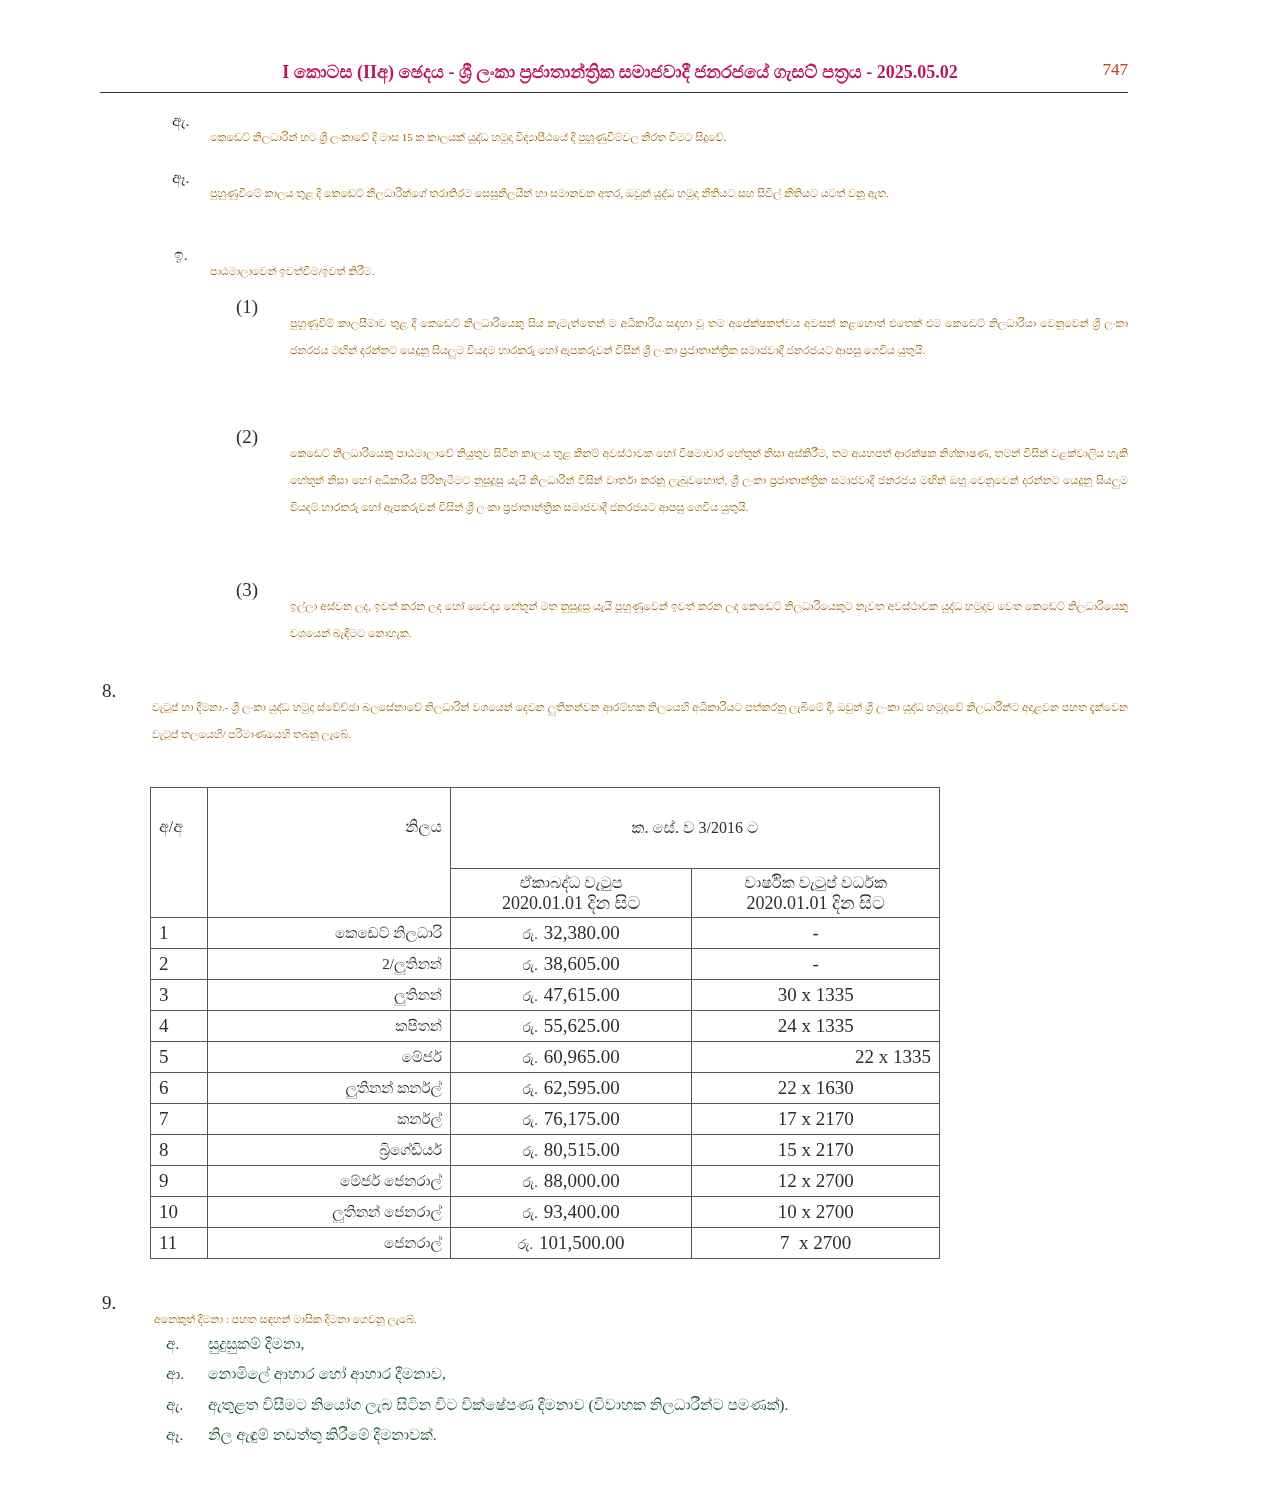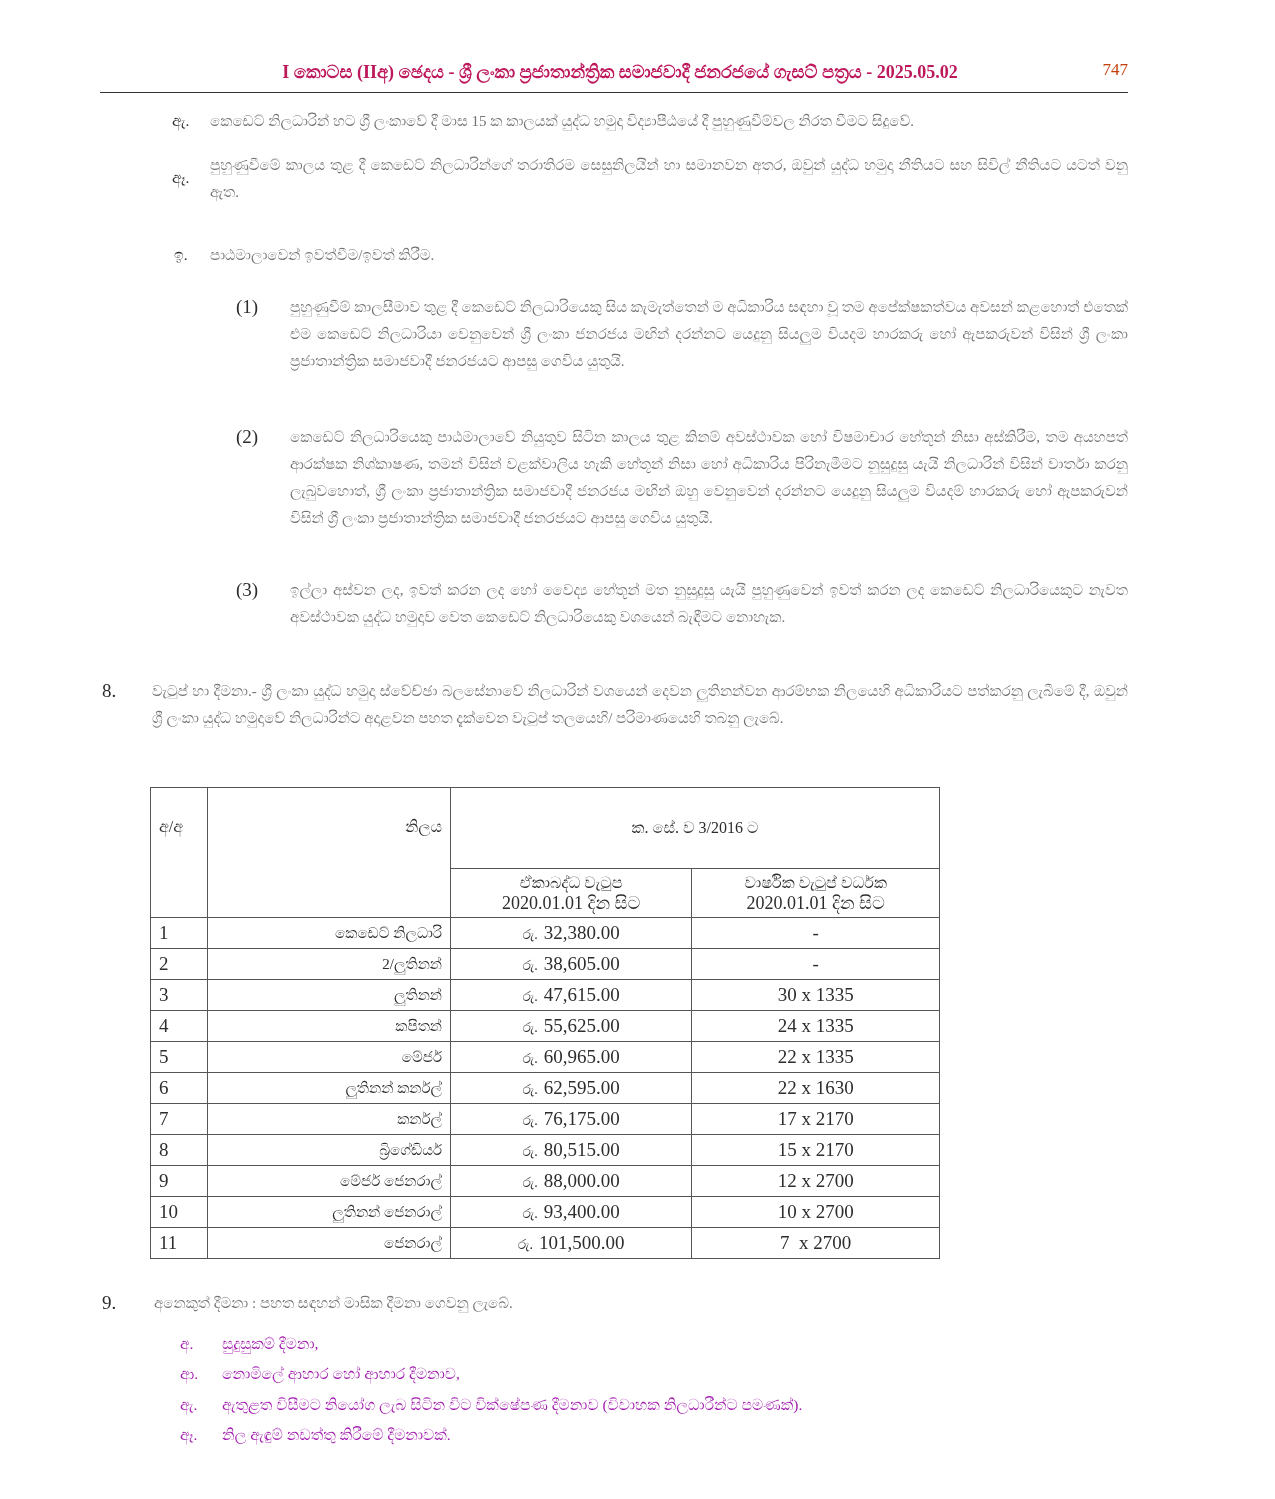--- a/index.html
+++ b/index.html
@@ -10,56 +10,56 @@
     }
     .header {
       position: absolute; left: 100px; top: 56px; width: 1028px; height: 36px;
       border-bottom: 1.5px solid #333;
     }
     .header-title {
       position: absolute; left: 140px; top: 6px; width: 760px; text-align: center;
       font-size: 18px; font-weight: bold; color: #be185d;
     }
     .page-num { position: absolute; right: 0; top: 4px; font-size: 17px; color: #c2410c; }
-    .para { position: absolute; font-size: 15px; line-height: 27px; color: #737373; }
+    .para { position: absolute; font-size: 11px; line-height: 27px; color: #a16207; margin-top: 16px; }
     .marker { position: absolute; font-size: 15.5px; color: #2d2d2d; }
     .sub-marker { position: absolute; font-size: 19px; color: #2d2d2d; }
     .just { text-align: justify; }
     table.salary {
       position: absolute; left: 150px; top: 787px; width: 790px;
       border-collapse: collapse; font-size: 19px; color: #2d2d2d;
     }
     table.salary td, table.salary th {
       border: 1.5px solid #555; font-weight: normal; padding: 0 8px;
     }
     table.salary th { font-size: 16px; }
     .c-no { width: 40px; text-align: left; }
     .c-rank { width: 226px; text-align: right; font-size: 15px; }
     .c-pay { text-align: center; }
     .c-inc { text-align: center; }
     .hdr-top th { height: 80px; }
     .hdr-bottom th { height: 48px; line-height: 21px; }
     tbody tr td { height: 30px; }
     .rs { font-size: 14px; margin-right: 6px; }
-    .list9 { position: absolute; left: 180px; font-size: 15.5px; color: #a21caf; }
+    .list9 { position: absolute; left: 166px; font-size: 15.5px; color: #14532d; }
     .list9 .m { display: inline-block; width: 42px; }
   </style>
 </head>
 <body>
 
 <div class="header">
   <div class="header-title">I කොටස (IIඅ) ඡෙදය - ශ්‍රී ලංකා ප්‍රජාතාන්ත්‍රික සමාජවාදී ජනරජයේ ගැසට් පත්‍රය -  2025.05.02</div>
   <div class="page-num">747</div>
 </div>
 
 <div class="marker" style="left:172px; top:112px;">ඇ.</div>
 <div class="para" style="left:210px; top:108px; width:930px;">කෙඩෙට් නිලධාරින් හට ශ්‍රී ලංකාවේ දී මාස 15 ක කාලයක් යුද්ධ හමුදා විද්‍යාපීඨයේ දී පුහුණුවීම්වල නිරත වීමට සිදුවේ.</div>
 
 <div class="marker" style="left:172px; top:169px;">ඈ.</div>
-<div class="para just" style="left:210px; top:152px; width:918px;">පුහුණුවීමේ කාලය  තුළ දී කෙඩෙට් නිලධාරින්ගේ තරාතිරම සෙසුනිලයින් හා සමානවන අතර, ඔවුන් යුද්ධ හමුදා නීතියට සහ සිවිල් නීතියට යටත් වනු ඇත.</div>
+<div class="para just" style="left:210px; top:164px; width:918px;">පුහුණුවීමේ කාලය  තුළ දී කෙඩෙට් නිලධාරින්ගේ තරාතිරම සෙසුනිලයින් හා සමානවන අතර, ඔවුන් යුද්ධ හමුදා නීතියට සහ සිවිල් නීතියට යටත් වනු ඇත.</div>
 
 <div class="marker" style="left:174px; top:246px;">ඉ.</div>
 <div class="para" style="left:210px; top:242px; width:918px;">පාඨමාලාවෙන් ඉවත්වීම/ඉවත් කිරීම.</div>
 
 <div class="sub-marker" style="left:236px; top:296px;">(1)</div>
 <div class="para just" style="left:290px; top:294px; width:838px;">පුහුණුවීම් කාලසීමාව තුළ දී කෙඩෙට් නිලධාරියෙකු සිය කැමැත්තෙන් ම අධිකාරිය සඳහා වූ තම අපේක්ෂකත්වය අවසන් කළහොත් එතෙක් එම කෙඩෙට් නිලධාරියා වෙනුවෙන් ශ්‍රී ලංකා ජනරජය මඟින් දරන්නට යෙදුනු සියලුම වියදම හාරකරු හෝ ඇපකරුවන් විසින් ශ්‍රී ලංකා ප්‍රජාතාන්ත්‍රික සමාජවාදී ජනරජයට ආපසු ගෙවිය යුතුයි.</div>
 
 <div class="sub-marker" style="left:236px; top:426px;">(2)</div>
 <div class="para just" style="left:290px; top:424px; width:838px;">කෙඩෙට් නිලධාරියෙකු පාඨමාලාවේ නියුතුව සිටින කාලය තුළ කිනම් අවස්ථාවක හෝ විෂමාචාර හේතූන් නිසා අස්කිරීම, තම අයහපත් ආරක්ෂක නිශ්කාෂණ, තමන් විසින් වළක්වාලිය හැකි හේතූන් නිසා හෝ අධිකාරිය පිරිනැමීමට නුසුදුසු යැයි නිලධාරින් විසින් වාර්තා කරනු ලැබුවහොත්, ශ්‍රී ලංකා ප්‍රජාතාන්ත්‍රික සමාජවාදී ජනරජය මඟින් ඔහු වෙනුවෙන් දරන්නට යෙදුනු සියලුම වියදම් හාරකරු හෝ ඇපකරුවන් විසින් ශ්‍රී ලංකා ප්‍රජාතාන්ත්‍රික සමාජවාදී ජනරජයට ආපසු ගෙවිය යුතුයි.</div>
 
@@ -109,21 +109,21 @@
       <tr>
         <td class="c-no">4</td>
         <td class="c-rank">කපිතන්</td>
         <td class="c-pay"><span class="rs">රු.</span><span>55,625.00</span></td>
         <td class="c-inc" style="white-space:pre;">24 x 1335</td>
       </tr>
       <tr>
         <td class="c-no">5</td>
         <td class="c-rank">මේජර්</td>
         <td class="c-pay"><span class="rs">රු.</span><span>60,965.00</span></td>
-        <td class="c-inc" style="white-space:pre;">22 x 1335</td>
+        <td class="c-inc" style="white-space:pre;text-align:right;">22 x 1335</td>
       </tr>
       <tr>
         <td class="c-no">6</td>
         <td class="c-rank">ලුතිනන් කර්නල්</td>
         <td class="c-pay"><span class="rs">රු.</span><span>62,595.00</span></td>
         <td class="c-inc" style="white-space:pre;">22 x 1630</td>
       </tr>
       <tr>
         <td class="c-no">7</td>
         <td class="c-rank">කර්නල්</td>

